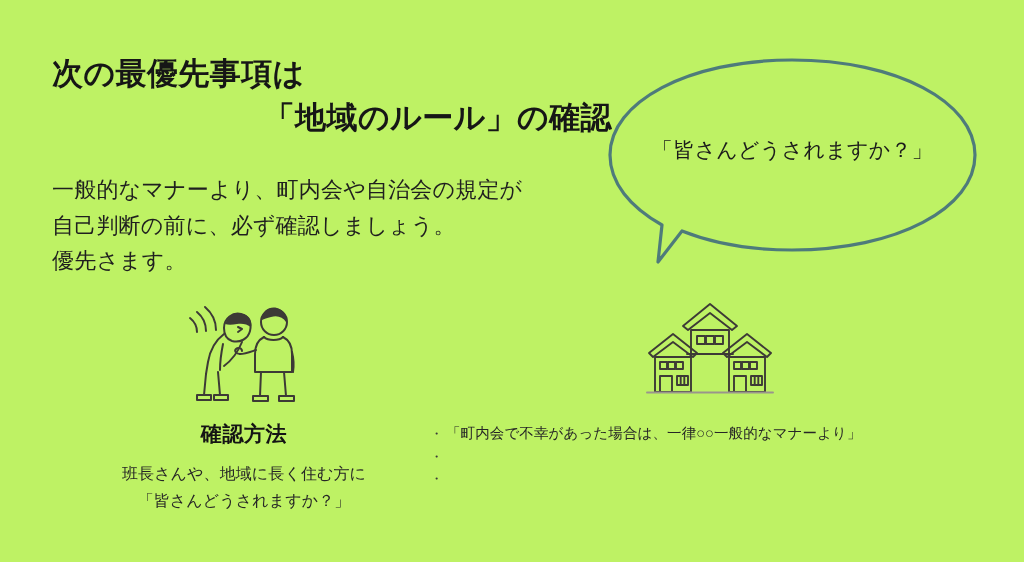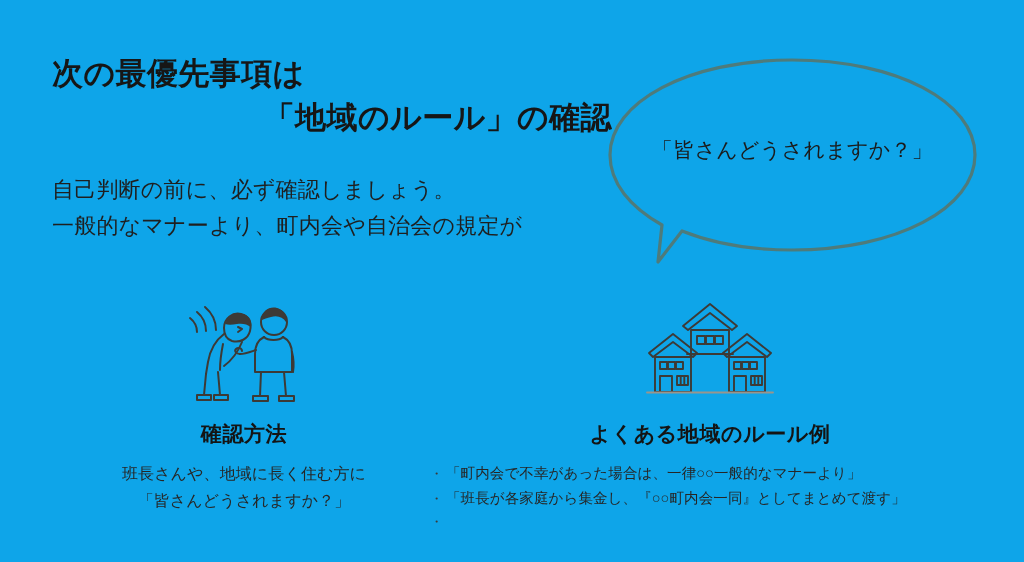--- a/index.html
+++ b/index.html
@@ -12,21 +12,21 @@
     background: #f7f6f1;
     font-family: "Liberation Sans", "DejaVu Sans", sans-serif;
     color: #1f1f1f;
     overflow: hidden;
     position: relative;
     -webkit-font-smoothing: antialiased;
   }
   .slide {
     position: absolute;
     inset: 0;
-    background: #0ea5e9;
+    background: #bef264;
   }
 
   
   .title-block {
     position: absolute;
     left: 52px;
     top: 52px;
     width: 560px;
   }
   .title-line {
@@ -158,22 +158,23 @@
 <body>
 
 <div class="slide">
 
   <div class="title-block">
     <div class="title-line">次の最優先事項は</div>
     <div class="title-line indent">「地域のルール」の確認</div>
   </div>
 
   <div class="body-block">
+    <div class="body-line">一般的なマナーより、町内会や自治会の規定が</div>
     <div class="body-line">自己判断の前に、必ず確認しましょう。</div>
-    <div class="body-line">一般的なマナーより、町内会や自治会の規定が</div>
+    <div class="body-line">優先さます。</div>
   </div>
 
   <div class="bubble">
     <svg viewBox="0 0 385 225" xmlns="http://www.w3.org/2000/svg">
       <path d="M 375 105
                C 375 158, 297 200, 192 200
                C 150 200, 112 193, 82 181
                L 58 212
                L 62 175
                C 30 157, 10 133, 10 105
@@ -267,29 +268,27 @@
           <rect x="99" y="66" width="7" height="7"></rect>
           <rect x="107" y="66" width="7" height="7"></rect>
           <path d="M 91 96 L 91 80 L 103 80 L 103 96"></path>
           <rect x="108" y="80" width="11" height="9"></rect>
           <path d="M 111.7 80 L 111.7 89 M 115.3 80 L 115.3 89"></path>
 
           <path d="M 4 96.5 L 130 96.5" stroke="#9a958c"></path>
         </g>
       </svg>
     </div>
-    <div class="col-head">よくある地域のルール例</div>
     <ul class="bullets">
       <li>
         <span class="dot">・</span>
         <span>「町内会で不幸があった場合は、一律○○一般的なマナーより」</span>
       </li>
       <li>
         <span class="dot">・</span>
-        <span>「班長が各家庭から集金し、『○○町内会一同』としてまとめて渡す」</span>
       </li>
       <li>
         <span class="dot">・</span>
       </li>
     </ul>
   </div>
 
 </div>
 
 </body></html>

